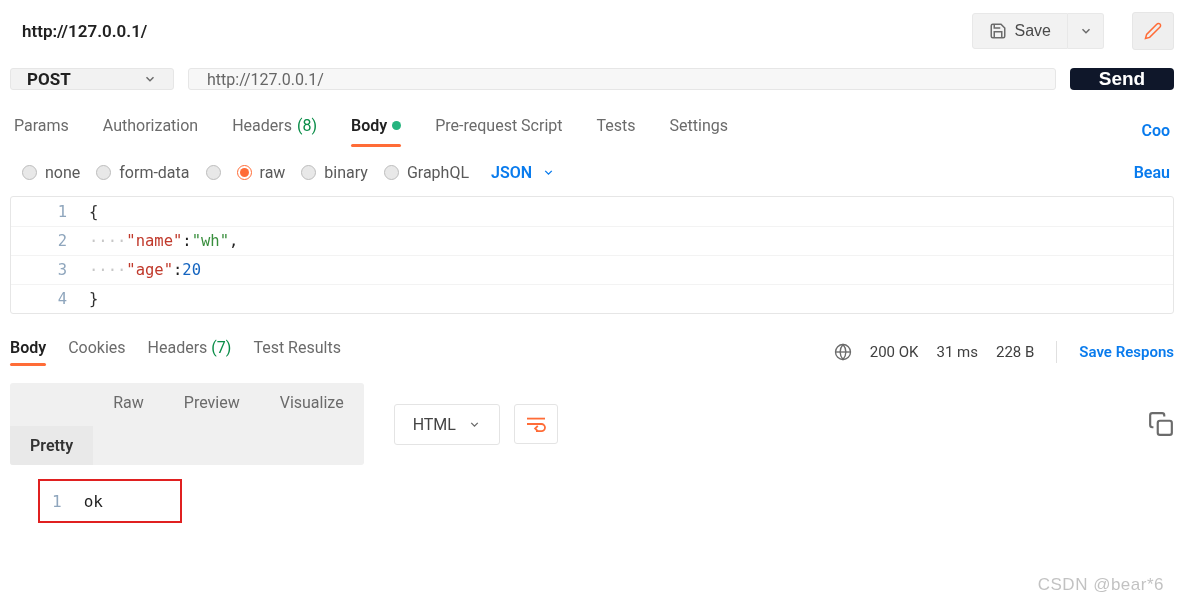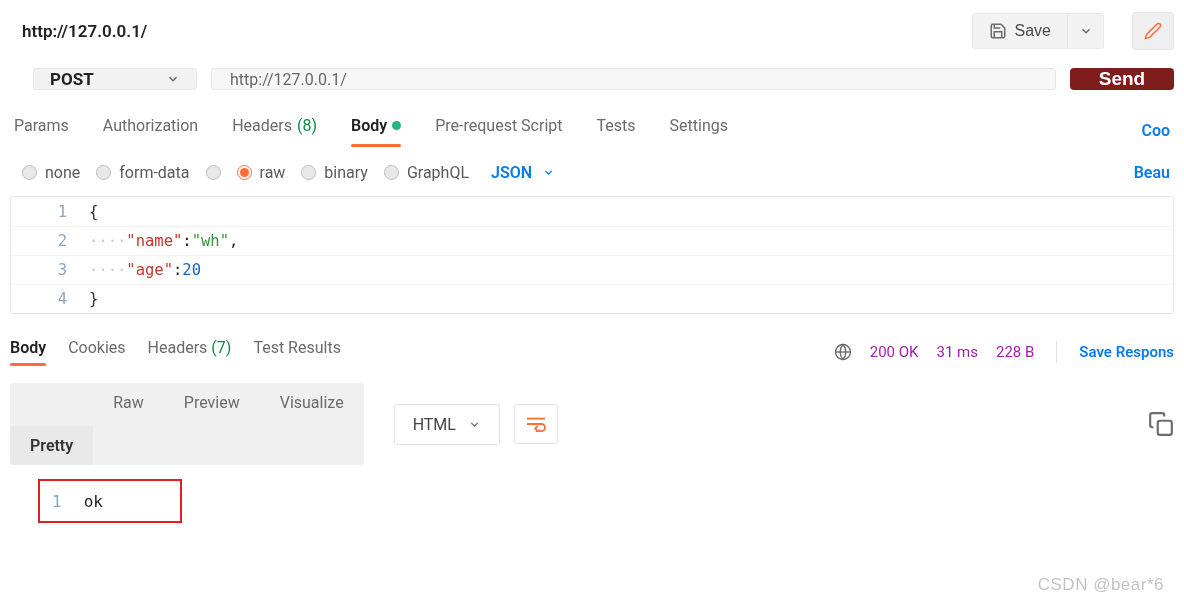--- a/index.html
+++ b/index.html
@@ -8,24 +8,24 @@
 
 .topbar { display: flex; align-items: center; justify-content: space-between; padding: 12px 10px 18px 22px; }
 .title { font-size: 17px; font-weight: 600; }
 .top-actions { display: flex; gap: 8px; align-items: center; }
 .save-group { display: flex; }
 .save-btn { display: flex; align-items: center; gap: 8px; background: #f2f2f2; border: 1px solid #e8e8e8; padding: 8px 16px; font-size: 16px; color: #4a4a4a; cursor: pointer; border-radius: 3px 0 0 3px; }
 .save-caret { display: flex; align-items: center; justify-content: center; background: #f2f2f2; border: 1px solid #e8e8e8; border-left: none; width: 36px; cursor: pointer; border-radius: 0 3px 3px 0; }
 .edit-btn { width: 42px; height: 38px; display: flex; align-items: center; justify-content: center; border: 1px solid #e6e6e6; border-radius: 3px; margin-left: 20px; cursor: pointer; }
 
 
-.req-row { display: flex; align-items: stretch; gap: 14px; padding: 0 10px 18px 10px; margin-left: 23px; }
+.req-row { display: flex; align-items: stretch; gap: 14px; padding: 0 10px 18px 10px; }
 .method-select { display: flex; align-items: center; justify-content: space-between; width: 164px; background: #f2f2f2; border: 1px solid #e6e6e6; border-radius: 3px; padding: 0 16px; font-size: 17px; font-weight: 700; cursor: pointer; }
 .url-input { flex: 1; background: #f7f7f7; border: 1px solid #e6e6e6; border-radius: 3px; padding: 0 18px; font-size: 16px; color: #666; display: flex; align-items: center; }
-.send-btn { width: 104px; background: #7f1d1d; color: #fff; border: none; border-radius: 4px; font-size: 19px; font-weight: 700; cursor: pointer; }
+.send-btn { width: 104px; background: #0f172a; color: #fff; border: none; border-radius: 4px; font-size: 19px; font-weight: 700; cursor: pointer; }
 
 
 .req-tabs { display: flex; align-items: center; gap: 34px; padding: 8px 14px 0 14px; border-bottom: 0; }
 .req-tab { font-size: 16px; color: #6b6b6b; cursor: pointer; padding-bottom: 10px; position: relative; display: flex; align-items: center; gap: 5px; }
 .req-tab.active { color: #212121; font-weight: 600; }
 .req-tab.active::after { content: ""; position: absolute; left: 0; right: 0; bottom: -2px; height: 3px; background: #ff6c37; border-radius: 2px; }
 .count-green { color: #0a8d48; }
 .dot-green { width: 9px; height: 9px; border-radius: 50%; background: #26b47f; display: inline-block; }
 .req-right-link { margin-left: auto; color: #097bed; font-size: 16px; font-weight: 600; cursor: pointer; }
 
@@ -50,21 +50,21 @@
 .tok-brace { color: #303030; }
 .dots { color: #c7c7c7; }
 
 
 .resp-hdr { display: flex; align-items: center; padding: 24px 10px 8px 10px; gap: 22px; }
 .resp-tab { font-size: 16px; color: #6b6b6b; cursor: pointer; padding-bottom: 8px; position: relative; }
 .resp-tab.active { color: #212121; font-weight: 600; }
 .resp-tab.active::after { content: ""; position: absolute; left: 0; right: 0; bottom: -1px; height: 3px; background: #ff6c37; border-radius: 2px; }
 .resp-status { margin-left: auto; display: flex; align-items: center; gap: 18px; font-size: 15px; }
 .globe { width: 18px; height: 18px; color: #6b6b6b; }
-.green { color: #a21caf; }
+.green { color: #404040; }
 .save-resp { color: #097bed; font-weight: 600; cursor: pointer; }
 .divider { width: 1px; height: 22px; background: #e0e0e0; margin: 0 4px; }
 
 
 .resp-toolbar { display: flex; align-items: center; gap: 0; padding: 10px 10px 0 10px; }
 .view-tabs { display: flex; background: #f0f0f0; border-radius: 3px; overflow: hidden; }
 .view-tab { padding: 10px 20px; font-size: 16px; color: #6b6b6b; cursor: pointer; }
 .view-tab.active { background: #e9e9e9; color: #333; font-weight: 600; margin-top: 43px; }
 .fmt-select { margin-left: 30px; display: flex; align-items: center; gap: 12px; padding: 10px 18px; border: 1px solid #e4e4e4; border-radius: 3px; font-size: 16px; color: #444; cursor: pointer; }
 .wrap-btn { margin-left: 14px; width: 44px; height: 40px; display: flex; align-items: center; justify-content: center; border: 1px solid #e4e4e4; border-radius: 3px; cursor: pointer; }

